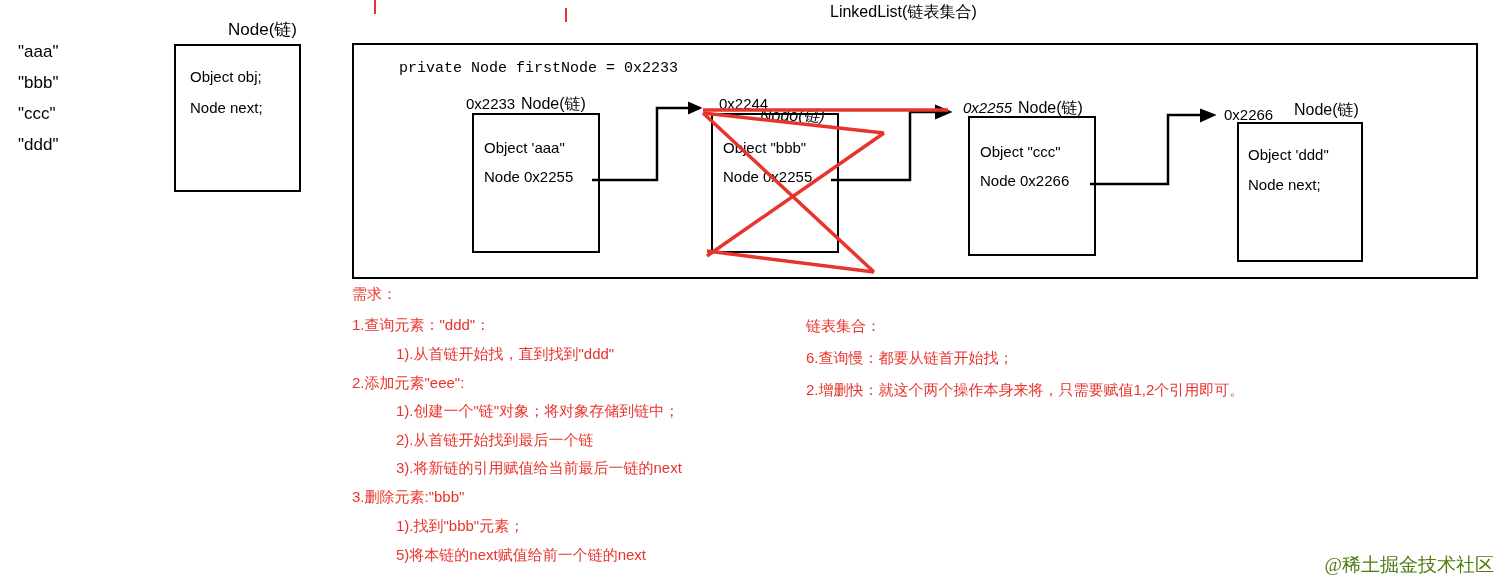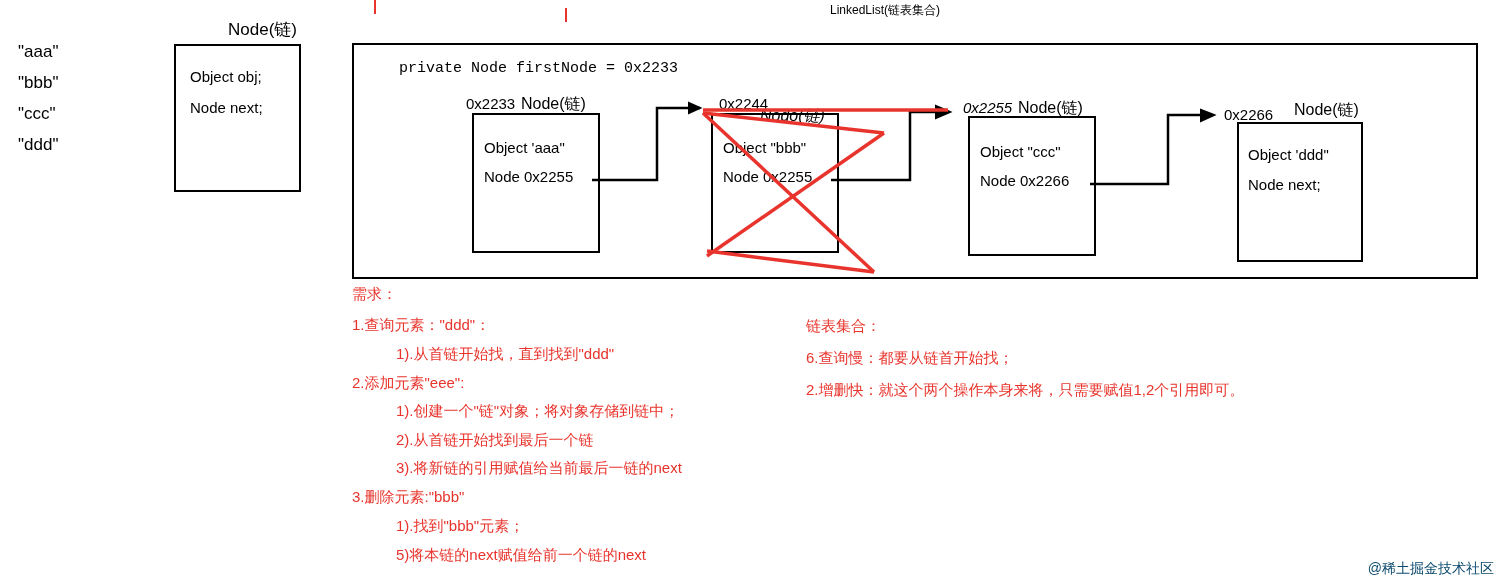--- a/index.html
+++ b/index.html
@@ -17,21 +17,21 @@
   #left-values{left:18px;top:36px;font-size:17px;line-height:31px;}
   #left-values div{white-space:pre;}
 
   
   #tmpl-title{left:228px;top:18px;font-size:17px;}
   #tmpl-box{left:174px;top:44px;width:127px;height:148px;border:2px solid #000;box-sizing:border-box;}
   #tmpl-obj{left:190px;top:68px;font-size:15px;}
   #tmpl-next{left:190px;top:99px;font-size:15px;}
 
   
-  #ll-title{left:830px;top:2px;font-size:12px;}
+  #ll-title{left:830px;top:2px;font-size:16px;}
   #ll-box{left:352px;top:43px;width:1126px;height:236px;border:2px solid #000;box-sizing:border-box;}
 
   #firstnode-label{left:399px;top:60px;font-size:15px;font-family:Liberation Mono, monospace;}
 
   
   .node-addr{font-size:15px;}
   .node-title{font-size:16px;}
   .node-box{border:2px solid #000;box-sizing:border-box;width:128px;height:140px;}
   .node-line{font-size:15px;}
 
@@ -66,21 +66,21 @@
   
   .red{color:#e8342c;font-size:15px;white-space:pre;}
   #req-title{left:352px;top:285px;}
   .req-l1{left:352px;}
   .req-l2{left:396px;}
 
   #feat-title{left:806px;top:317px;}
   .feat{left:806px;}
 
   
-  #watermark{right:18px;bottom:10px;color:#0c4a6e;font-size:14px;}
+  #watermark{right:18px;bottom:10px;color:#4d7c0f;font-size:19px;font-family:Liberation Serif, serif;}
 </style>
 </head>
 <body>
 
 <div class="abs" id="left-values">
   <div>"aaa"</div>
   <div>"bbb"</div>
   <div>"ccc"</div>
   <div>"ddd"</div>
 </div>

